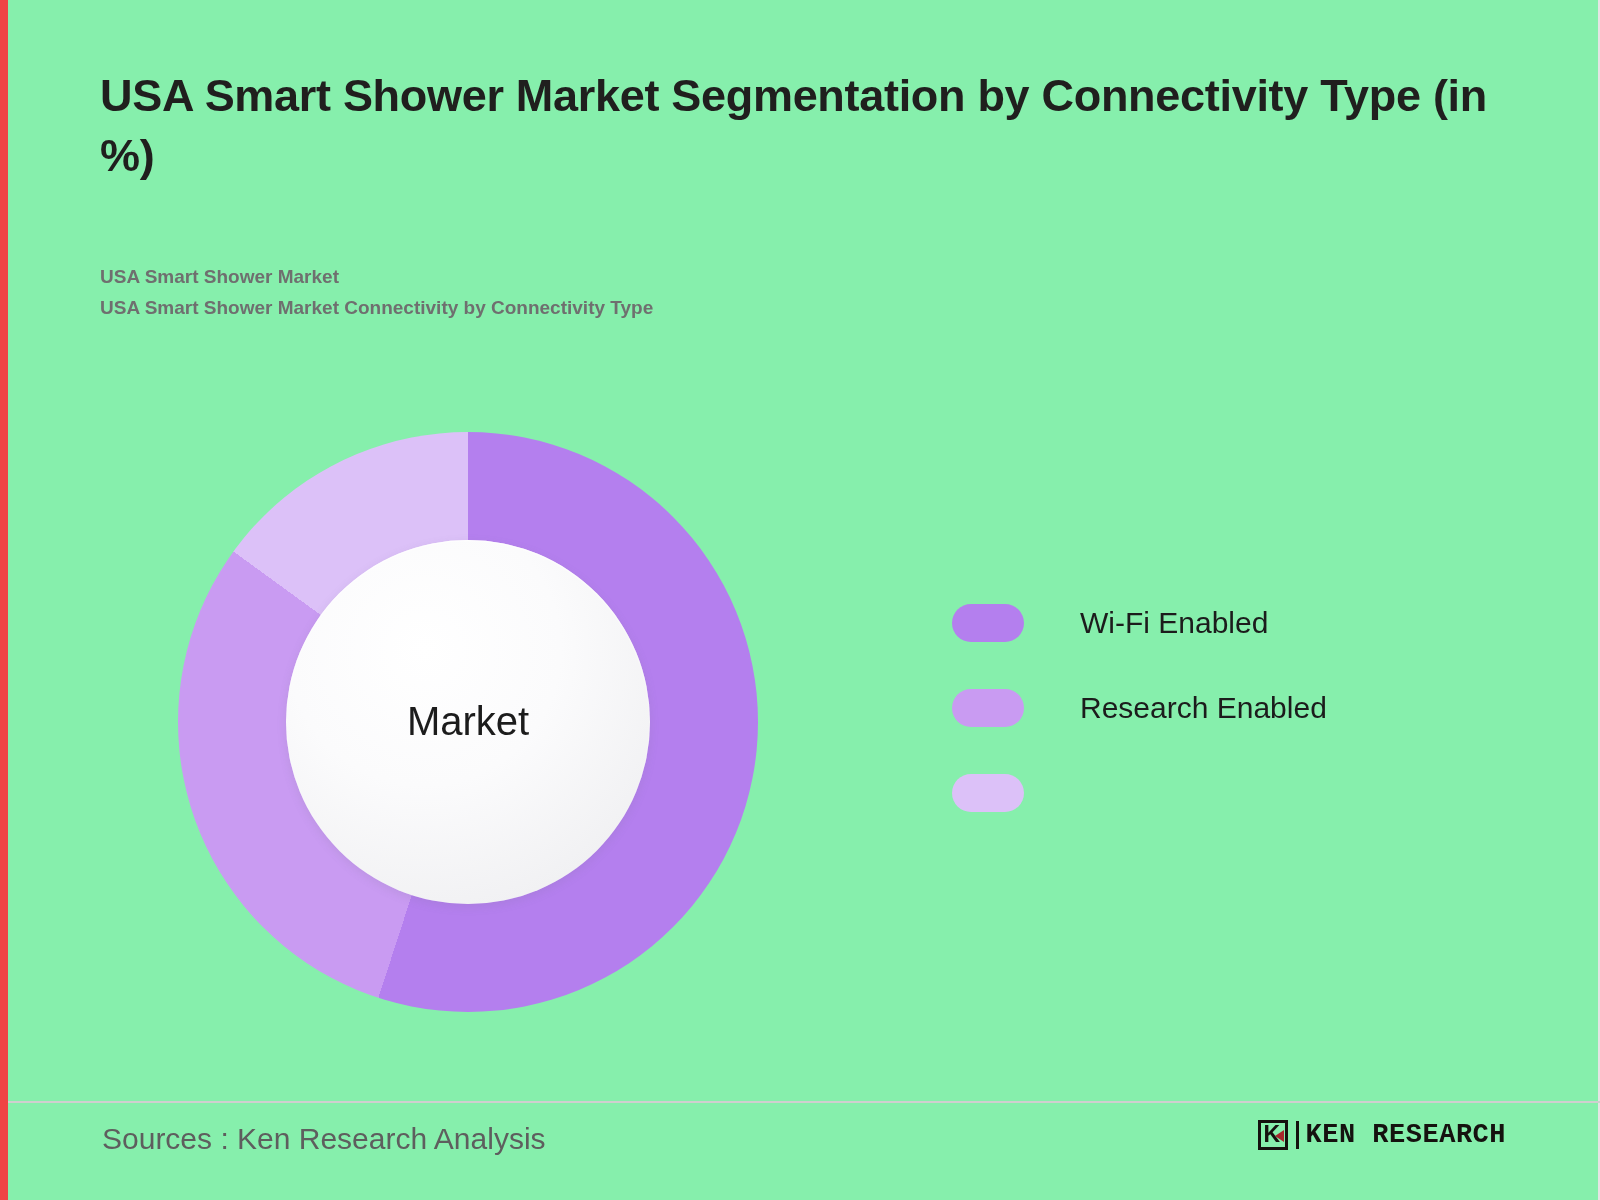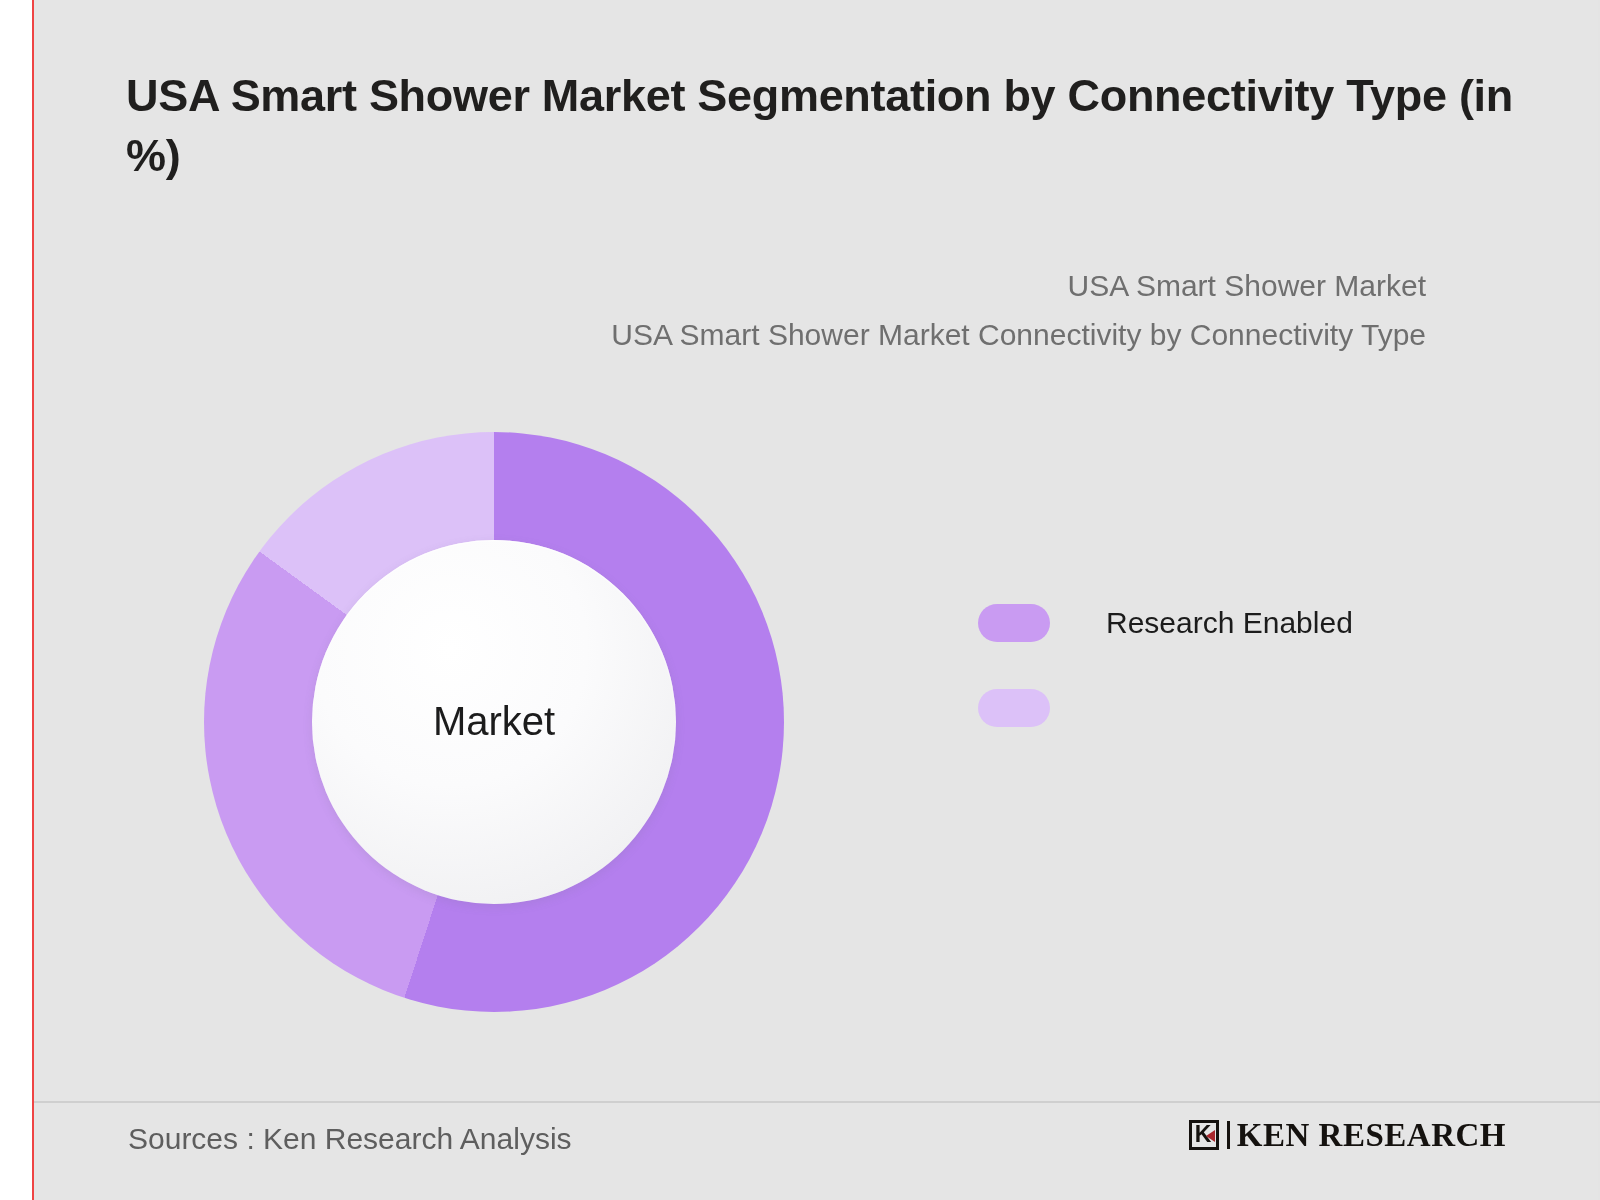--- a/index.html
+++ b/index.html
@@ -11,50 +11,48 @@
     height: 1200px;
     background: #ffffff;
     font-family: "Liberation Sans", sans-serif;
     overflow: hidden;
     position: relative;
   }
 
   .page {
     position: absolute;
     inset: 0;
-    background: #e5e5e5;
-    border-left: 2px solid #ef4444;
+    background: #86efac;
+    border-left: 8px solid #ef4444;
     border-right: 2px solid #e4e4e4;
     box-sizing: border-box;
-    margin-left: 32px;
   }
 
   
   .title {
     position: absolute;
     left: 92px;
     top: 66px;
     width: 1400px;
     font-size: 45px;
     font-weight: bold;
     line-height: 1.33;
     color: #201f1e;
     letter-spacing: -0.3px;
   }
 
   .subtitle {
     position: absolute;
     left: 92px;
     top: 262px;
     width: 1300px;
-    font-size: 30px;
+    font-size: 19px;
     line-height: 1.62;
     color: #6f6f6f;
-    font-weight: normal;
-    text-align: right;
+    font-weight: bold;
   }
   .subtitle div { white-space: nowrap; }
 
   
   .chart-area {
     position: absolute;
     left: 170px;
     top: 432px;
     width: 580px;
     height: 580px;
@@ -165,25 +163,25 @@
     border-right: 9px solid #a8262c;
   }
   .brand-bar {
     width: 3px;
     height: 28px;
     background: #15120f;
     margin: 0 7px 0 8px;
     flex: 0 0 auto;
   }
   .brand-name {
-    font-size: 33px;
+    font-size: 27px;
     font-weight: bold;
     letter-spacing: 0.5px;
     color: #15120f;
-    font-family: Liberation Serif, serif;
+    font-family: Liberation Mono, monospace;
   }
 </style>
 </head>
 <body>
 
 <div class="page">
 
   <div class="title">USA Smart Shower Market Segmentation by Connectivity Type (in %)</div>
 
   <div class="subtitle">
@@ -192,20 +190,24 @@
   </div>
 
   <div class="chart-area">
     <div class="donut" id="donut-ring" style="background: conic-gradient(rgb(180, 127, 238) 0deg, rgb(180, 127, 238) 198deg, rgb(201, 155, 242) 198deg, rgb(201, 155, 242) 306deg, rgb(220, 193, 248) 306deg, rgb(220, 193, 248) 360deg);"></div>
     <div class="donut-hole">
       <div class="hole-label">Market</div>
     </div>
   </div>
 
   <div class="legend" id="chart-legend">
+      <div class="legend-item">
+        <div class="legend-swatch" style="background: rgb(180, 127, 238);"></div>
+        <div class="legend-label">Wi-Fi Enabled</div>
+      </div>
       <div class="legend-item">
         <div class="legend-swatch" style="background: rgb(201, 155, 242);"></div>
         <div class="legend-label">Research Enabled</div>
       </div>
       <div class="legend-item">
         <div class="legend-swatch" style="background: rgb(220, 193, 248);"></div>
       </div>
     </div>
 
   <div class="footer-rule"></div>

